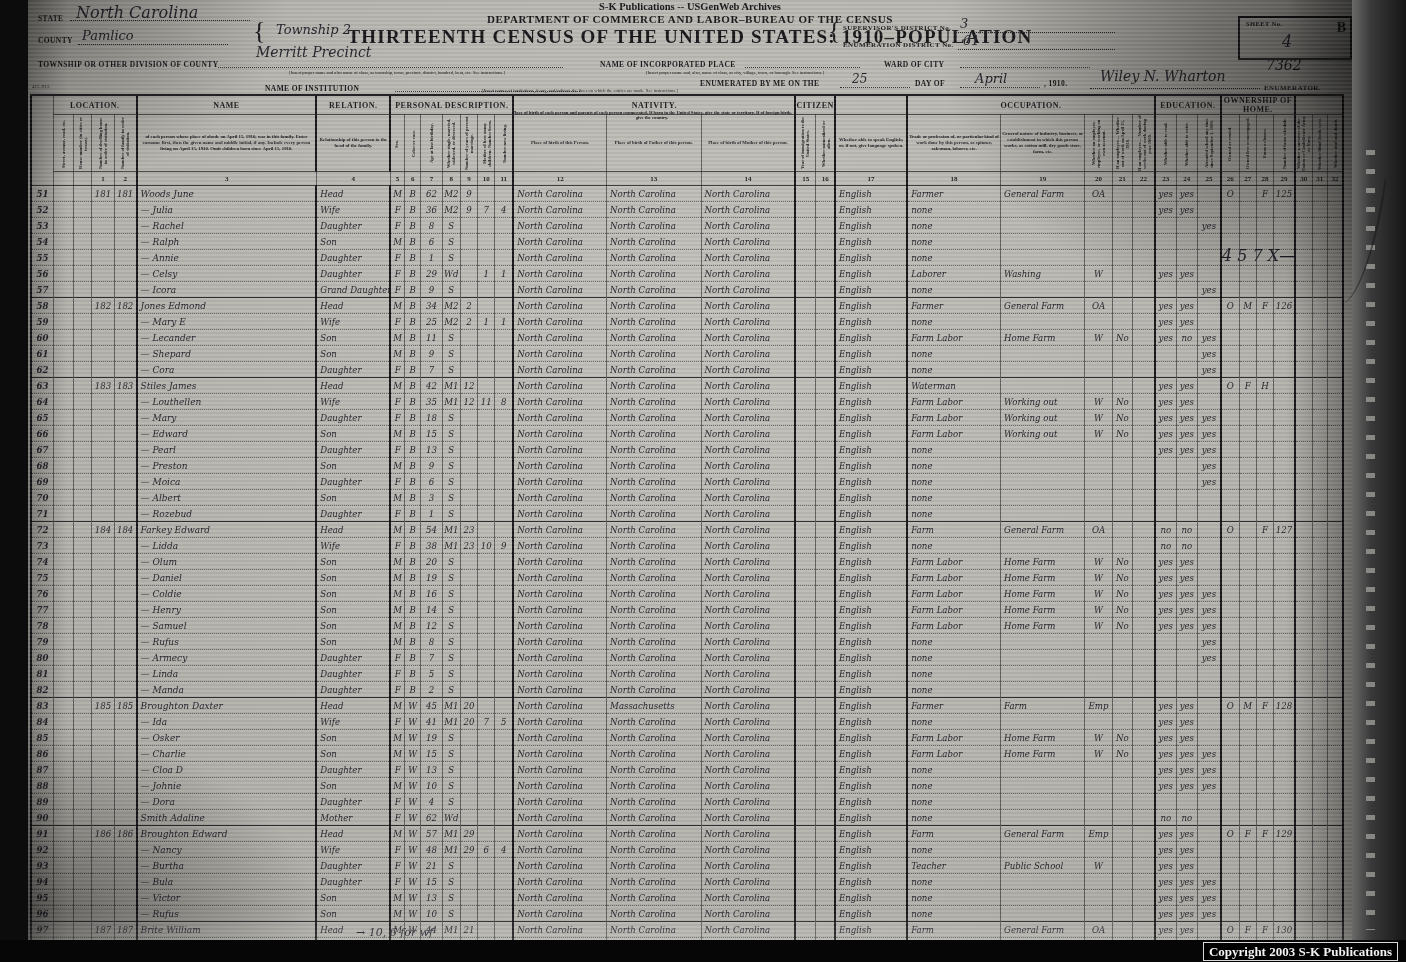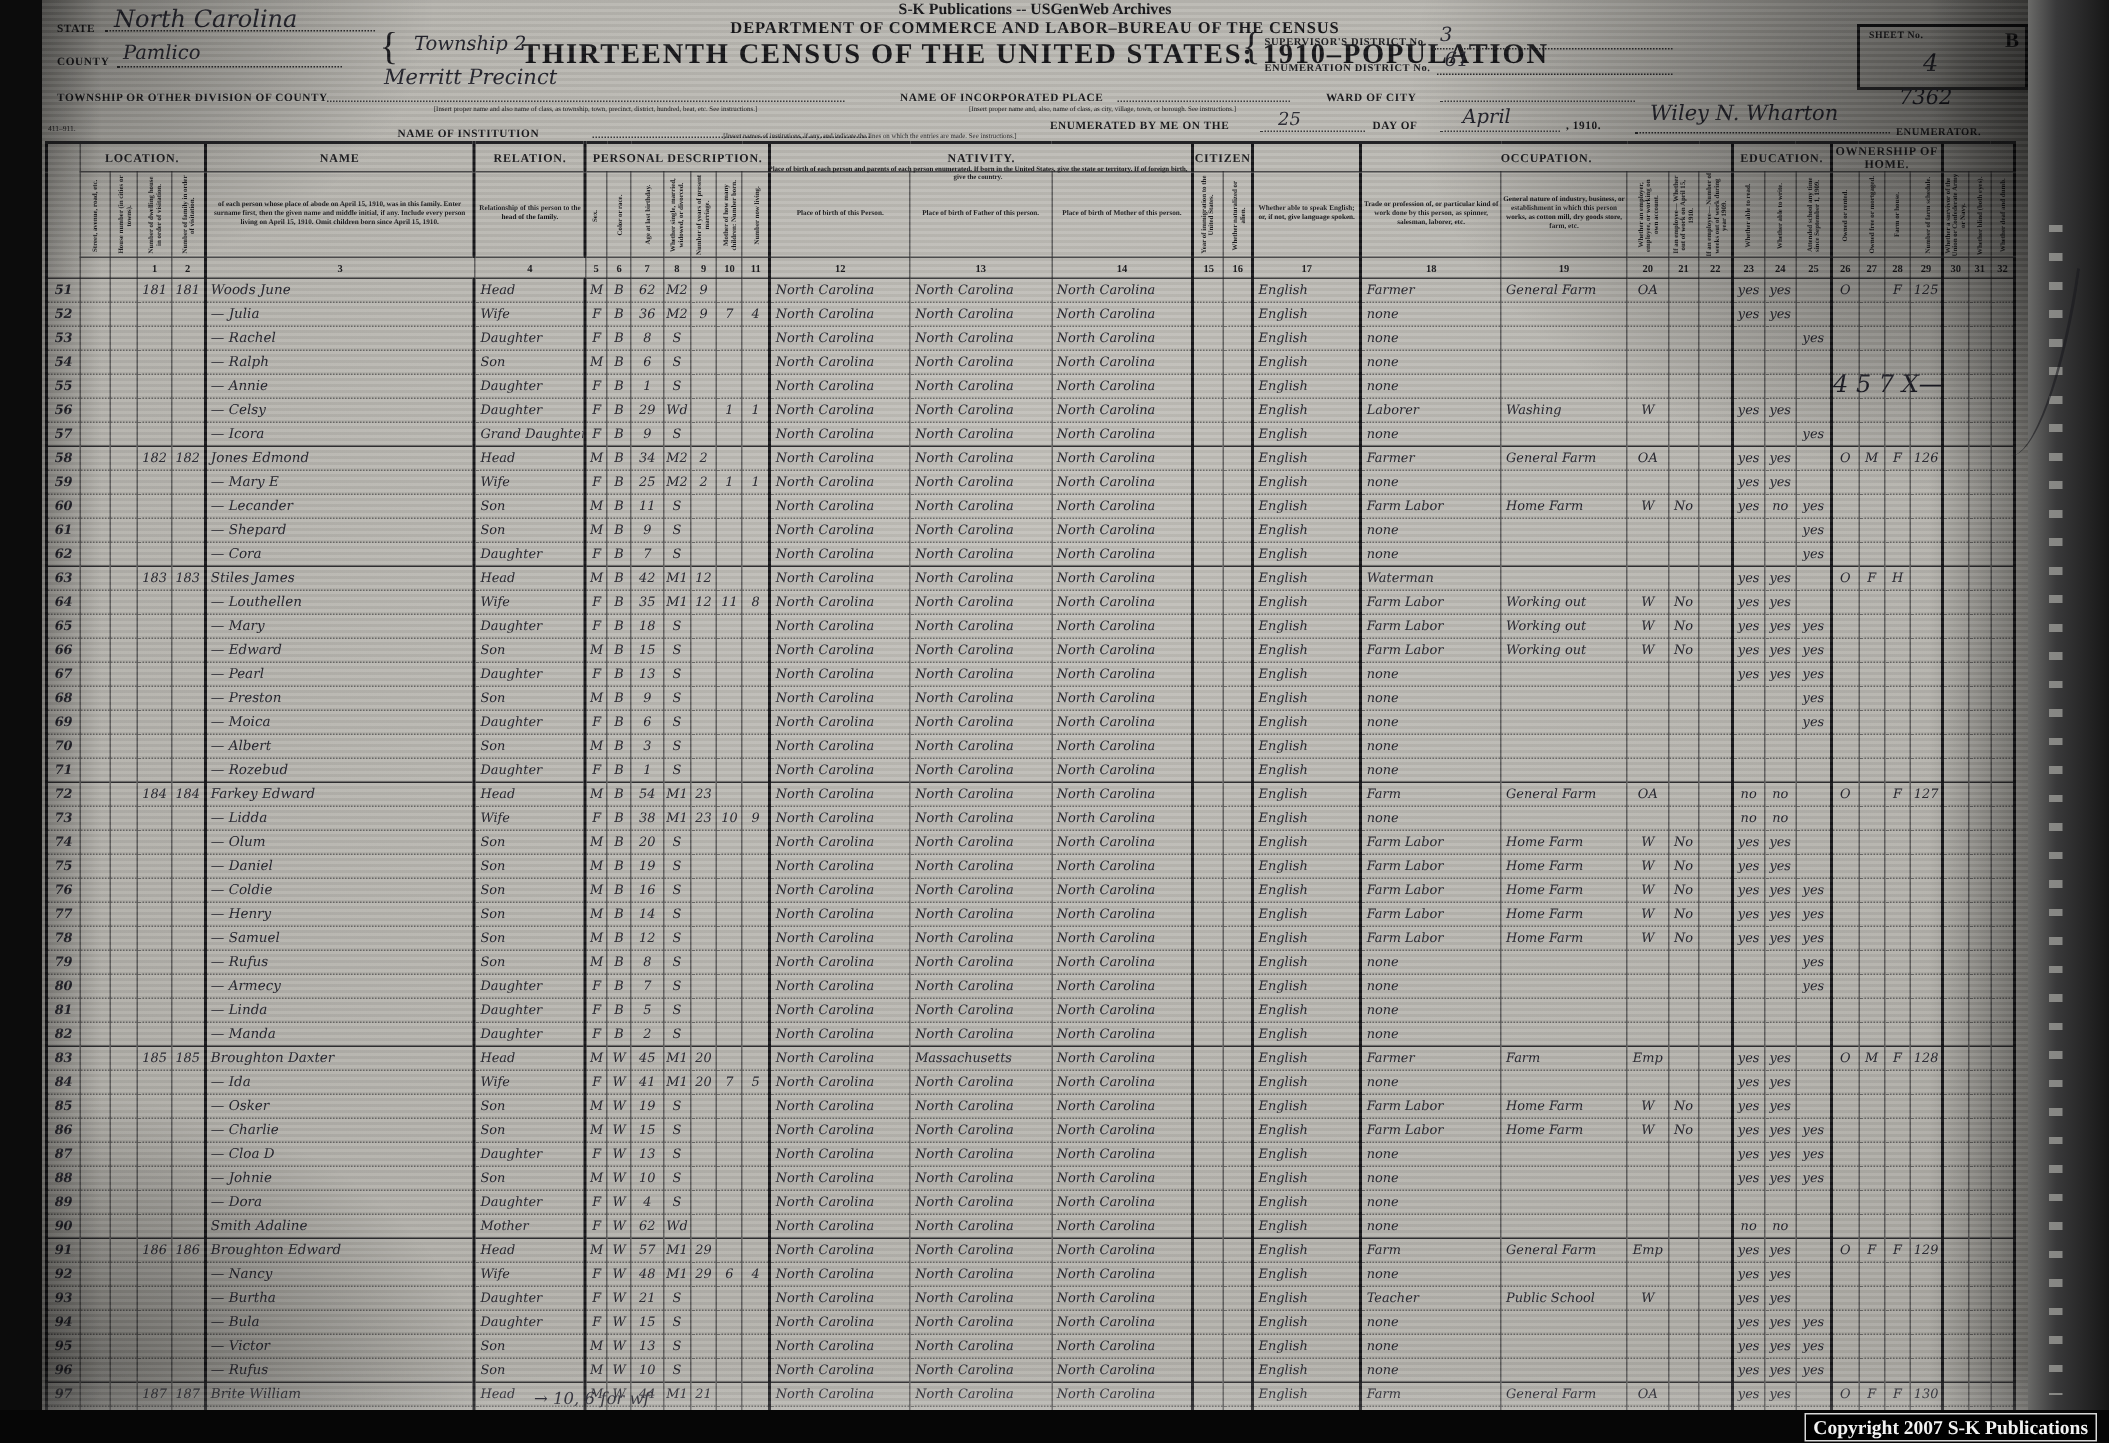--- a/index.html
+++ b/index.html
@@ -2114,18 +2114,18 @@
           <td class="grp"></td>
         </tr>
       </tbody>
     </table>
 
   <div class="swoosh"></div>
   <div class="binding"></div>
   <div class="grain"></div>
 
   <div class="bottombar">
-    <span class="copyright">Copyright 2007 S-K Publications</span>
+    <span class="copyright">Copyright 2003 S-K Publications</span>
   </div>
 <div class="ann" style="left: 1222px; top: 246px; font-size: 16px;">4 5 7 X—</div>
     <div class="ann" style="left: 1266px; top: 57px; font-size: 14px;">7362</div>
     <div class="ann" style="left: 356px; top: 926px; font-size: 11px;">→ 10, 6 for wf</div>
   </div>
 
 </body></html>

